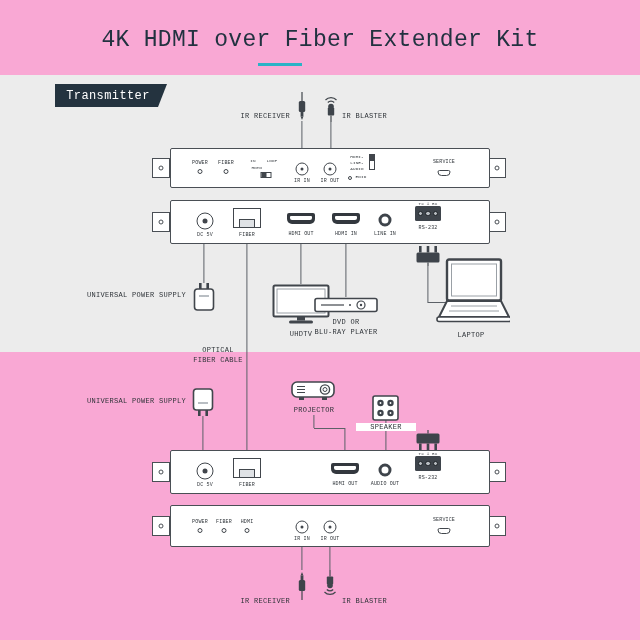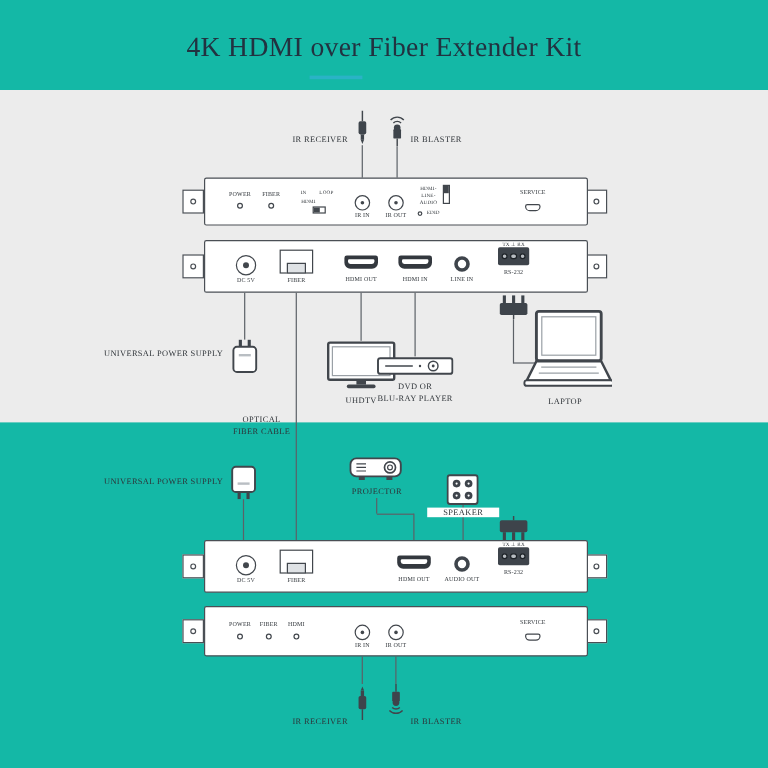--- a/index.html
+++ b/index.html
@@ -1,18 +1,18 @@
 <!DOCTYPE html>
 <html><head>
 <meta charset="utf-8">
 <style>
   * { margin:0; padding:0; box-sizing:border-box; }
   html,body { width:640px; height:640px; background:#fff; }
-  .stage { position:relative; width:640px; height:640px; background:#14b8a6; overflow:hidden;
-           font-family:Liberation Serif, serif; color:#2e3338; }
+  .stage { position:relative; width:640px; height:640px; background:#f9a8d4; overflow:hidden;
+           font-family:Liberation Mono, monospace; color:#2e3338; }
   .abs { position:absolute; }
   .band { position:absolute; left:0; width:640px; background:#ececec; }
   .title { position:absolute; top:27px; left:0; width:640px; text-align:center;
            font-size:23px; letter-spacing:.3px; color:#223240; }
   .underline { position:absolute; height:3px; background:#2ab3c6; }
   .badge { position:absolute; color:#fff; font-size:12px; letter-spacing:.4px;
            display:flex; align-items:center; justify-content:center; padding-right:6px; }
   .panel { position:absolute; background:#fff; border:1.6px solid #4a4f55; border-radius:2px; }
   .ear { position:absolute; width:18px; height:20px; background:#fff; border:1.4px solid #4a4f55; }
   .ear .hole { position:absolute; width:5px; height:5px; border:1.2px solid #4a4f55; border-radius:50%;
@@ -58,20 +58,21 @@
 </head>
 <body>
 
 <div class="stage">
 
   <div class="band" style="top:75px;height:277px"></div>
 
   <div class="title">4K HDMI over Fiber Extender Kit</div>
   <div class="underline" style="left:258px;top:63px;width:44px"></div>
 
+  <div class="badge" style="left:55px;top:84px;width:112px;height:23px;background:#24333f;clip-path:polygon(0 0,100% 0,calc(100% - 9px) 100%,0 100%)">Transmitter</div>
 
   <div class="dlabel" style="left:224px;top:112px;width:66px;text-align:right">IR RECEIVER</div>
   <svg class="abs" style="left:296px;top:92px" width="12" height="30" viewBox="0 0 12 30">
     <line x1="6" y1="0" x2="6" y2="9" stroke="#41464c" stroke-width="1.2"></line>
     <rect x="2.8" y="9" width="6.4" height="11" rx="1.5" fill="#3e444b"></rect>
     <rect x="4.6" y="20" width="2.8" height="4.5" fill="#3e444b"></rect>
     <polygon points="4.6,24.5 7.4,24.5 6,28" fill="#3e444b"></polygon>
   </svg>
   <div class="vline" style="left:302px;top:121px;height:27px"></div>
 

